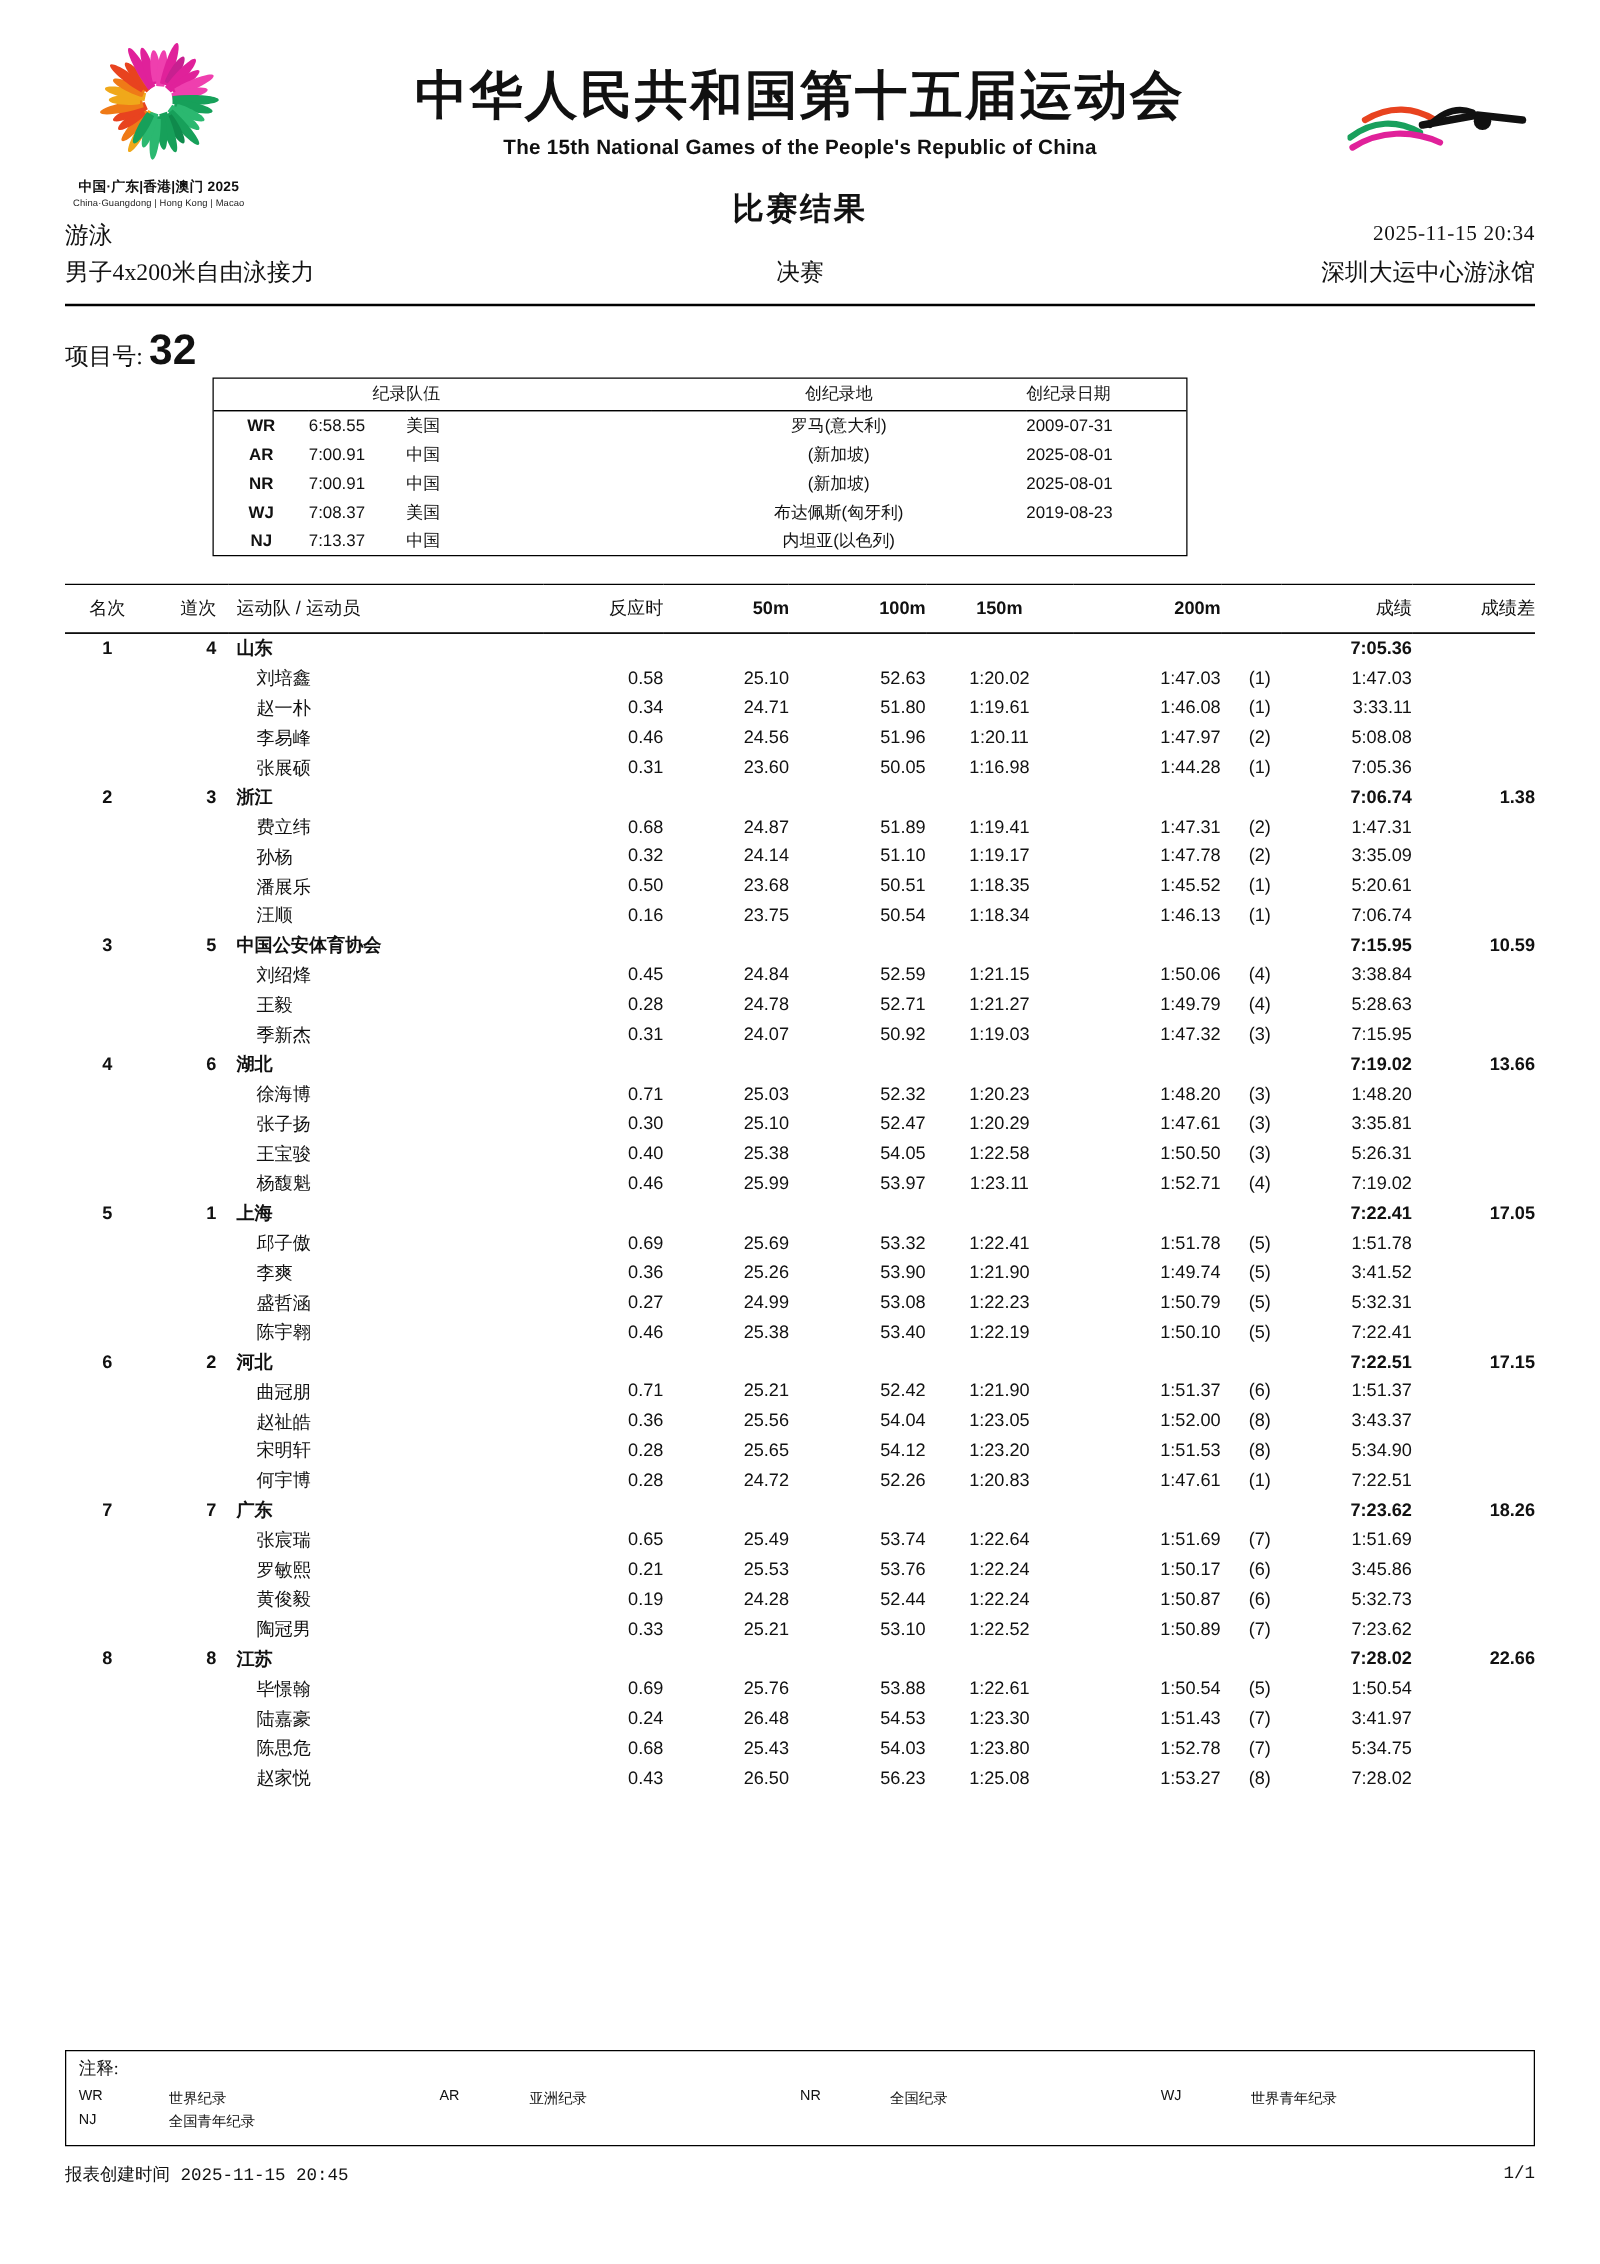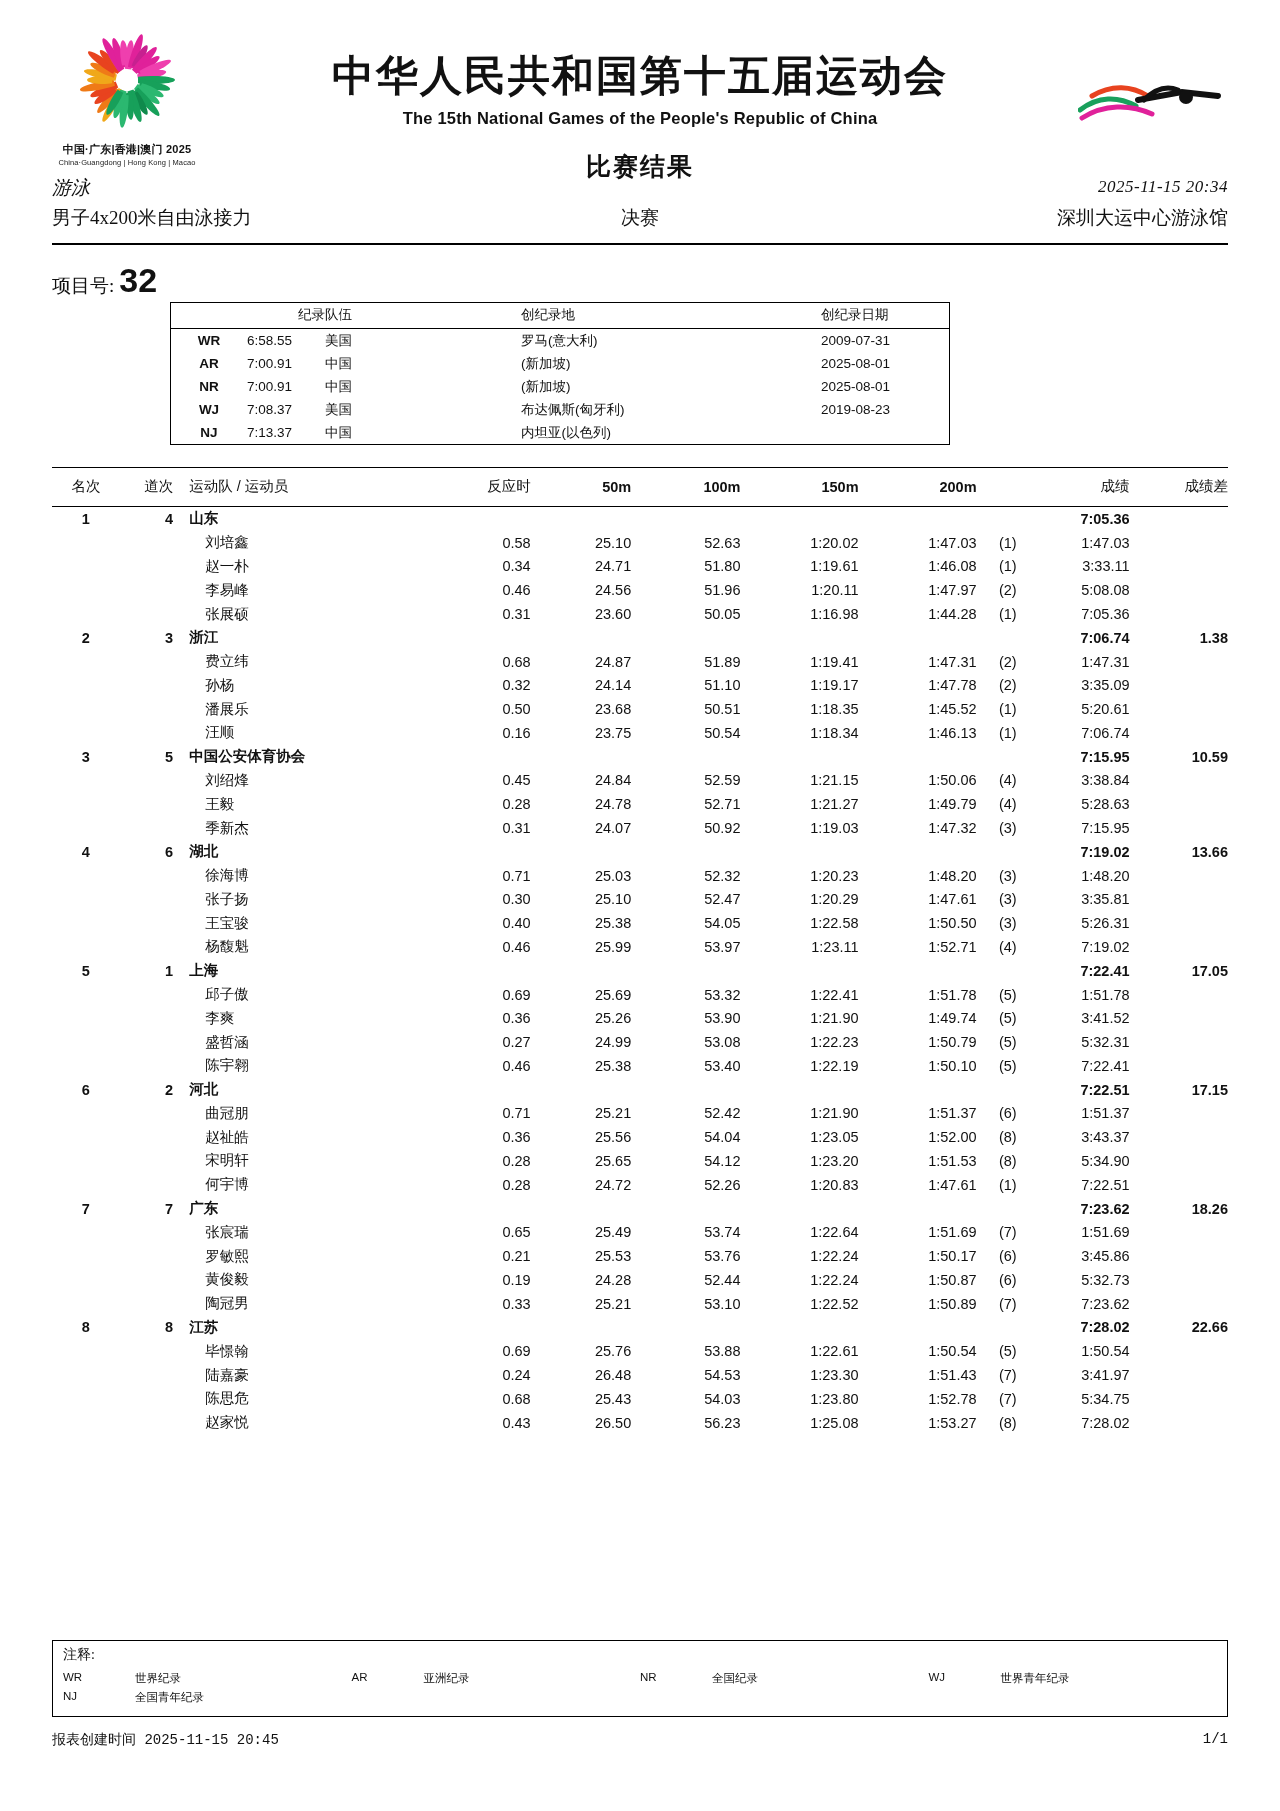--- a/index.html
+++ b/index.html
@@ -23,21 +23,21 @@
 
   .title-block { position:absolute; left:0; top:0; width:1280px; text-align:center; }
   .title-cn { font-family:"Liberation Sans",sans-serif; font-size:42px; font-weight:bold; letter-spacing:2px; margin-top:48px; }
   .title-en { font-family:"Liberation Sans",sans-serif; font-size:16.5px; font-weight:bold; margin-top:5px; letter-spacing:.2px;}
   .title-doc { font-size:25px; font-weight:bold; margin-top:22px; font-family:"Liberation Serif",serif; letter-spacing:2px;}
 
   .swimmer { position:absolute; right:52px; top:70px; width:150px; height:55px; }
 
   
   .meta { position:relative; margin:0 52px; }
-  .meta-row1 { position:relative; height:30px;font-style:italic; }
+  .meta-row1 { position:relative; height:30px; }
   .meta-row2 { position:relative; height:34px; }
   .sport { font-size:19px; }
   .datetime { position:absolute; right:0; top:2px; font-size:17px; letter-spacing:.5px; }
   .event-name { font-size:19px; }
   .round { position:absolute; left:0; width:100%; text-align:center; font-size:19px; }
   .venue { position:absolute; right:0; top:0; font-size:19px; }
   .rule-thick { margin:4px 52px 0 52px; border-top:2.5px solid #000; }
 
   
   .evt { margin:16px 0 0 52px; display:flex; align-items:baseline; }
@@ -45,37 +45,37 @@
   .evt-num { font-size:34px; font-weight:bold; margin-left:5px; font-family:"Liberation Sans",sans-serif;}
 
   
   .rec-wrap { margin:2px 0 0 170px; width:780px; border:1.6px solid #000; }
   table.records { width:100%; border-collapse:collapse; font-family:"Liberation Sans",sans-serif; font-size:13.5px;}
   table.records th { font-weight:normal; padding:3px 0 4px 0; border-bottom:1.6px solid #000; }
   table.records td { padding:2.5px 0; }
   .r-abbr { width:76px; text-align:center; font-weight:bold; }
   .r-time { width:78px; text-align:left; }
   .r-team { text-align:left; padding-left:7px;}
-  .r-place { width:300px; text-align:left; }
+  .r-place { width:300px; text-align:center; }
   .r-date { width:128px; text-align:left; }
   .th-rec { text-align:right; padding-right:0; }
 
   
   .res-wrap { margin:22px 52px 12px 52px; }
   .res-head { border-top:1.6px solid #000; border-bottom:1.6px solid #000; }
   table.results { width:100%; border-collapse:collapse; font-family:"Liberation Sans",sans-serif; font-size:14.5px; }
   table.results thead td { padding:9px 0 10px 0; font-size:14.5px; }
   table.results tbody td { padding:2.4px 0; }
   .c-rank { width:62px; text-align:center; }
   .c-lane { width:58px; text-align:right; padding-right:10px !important;}
   .c-name { width:230px; text-align:left; }
   .c-rt   { width:88px; text-align:right; }
   .c-50   { width:92px; text-align:right; }
   .c-100  { width:100px; text-align:right; }
-  .c-150  { width:108px; text-align:right; }
+  .c-150  { width:108px; text-align:center; }
   .c-200  { width:108px; text-align:right; }
   .c-pos  { width:44px;  text-align:right; padding-right:8px !important;}
   .c-fin  { width:96px;  text-align:right; }
   .c-diff { width:90px;  text-align:right; }
   .hdr-bold { font-weight:bold; }
   .team-row td { font-weight:bold; }
   .team-row .c-rank, .team-row .c-lane, .team-row .c-name { font-weight:bold; }
   .ath-row td { font-weight:normal; }
   .name-indent { padding-left:22px !important; }
 

